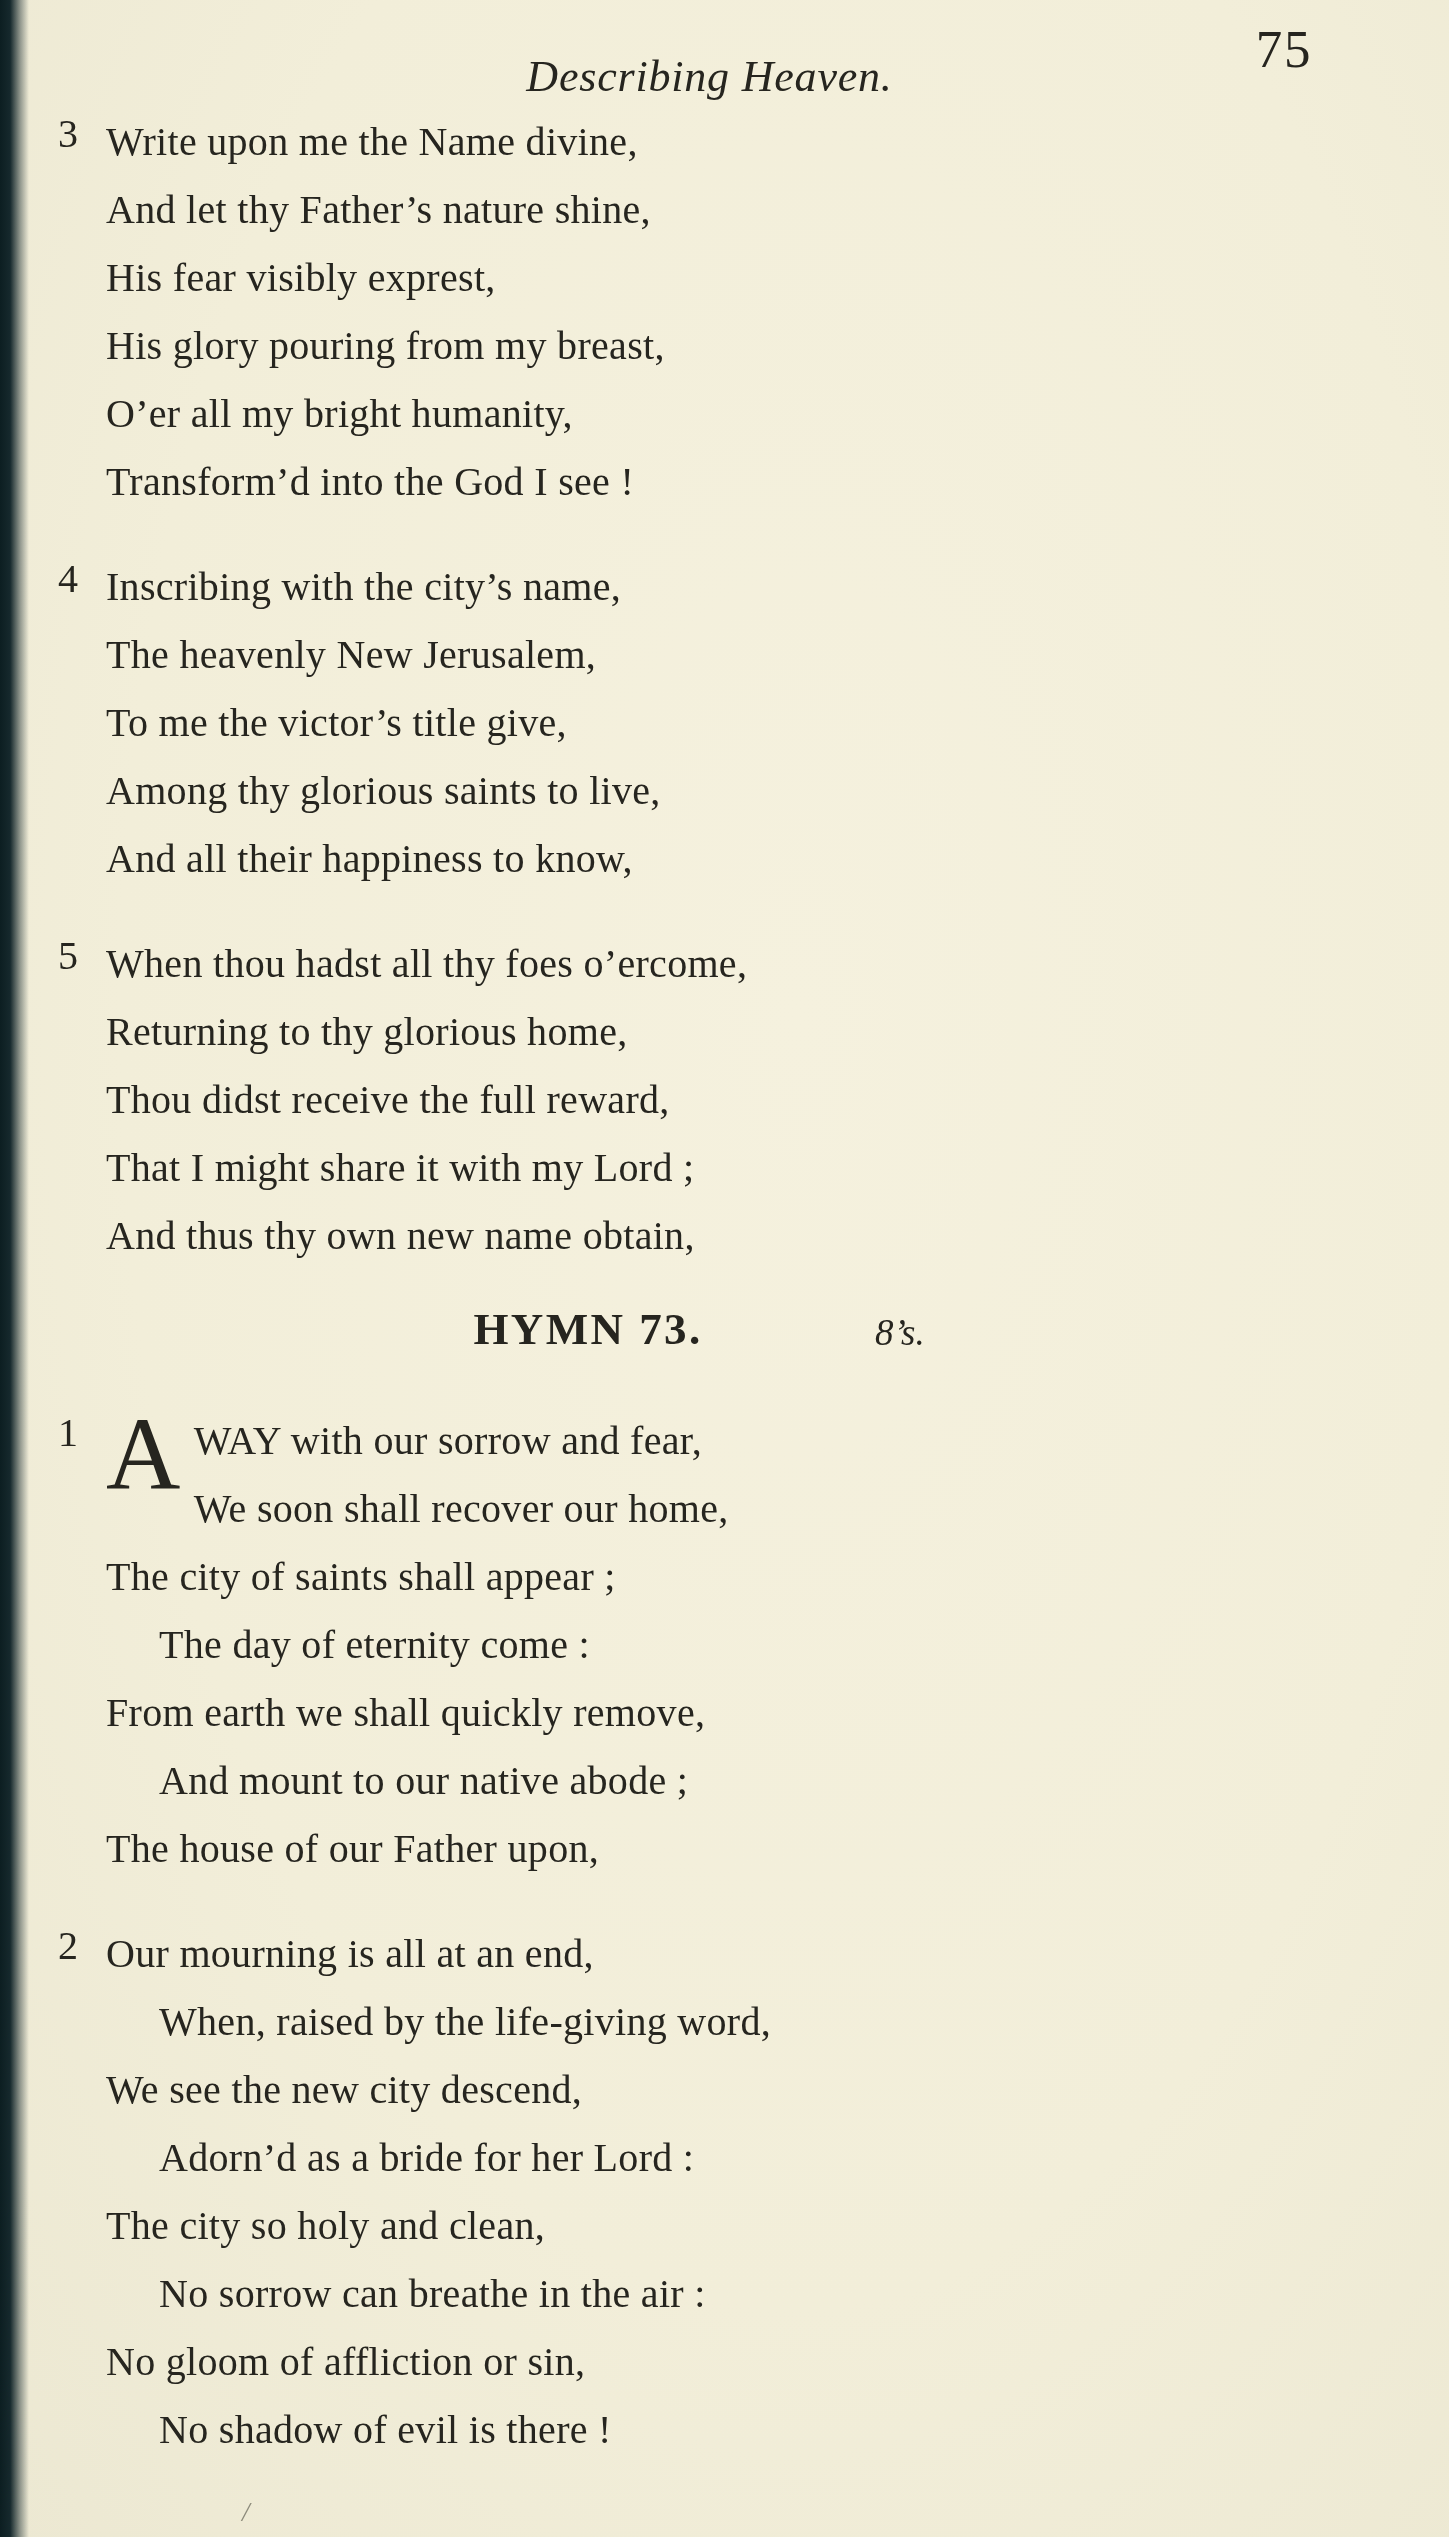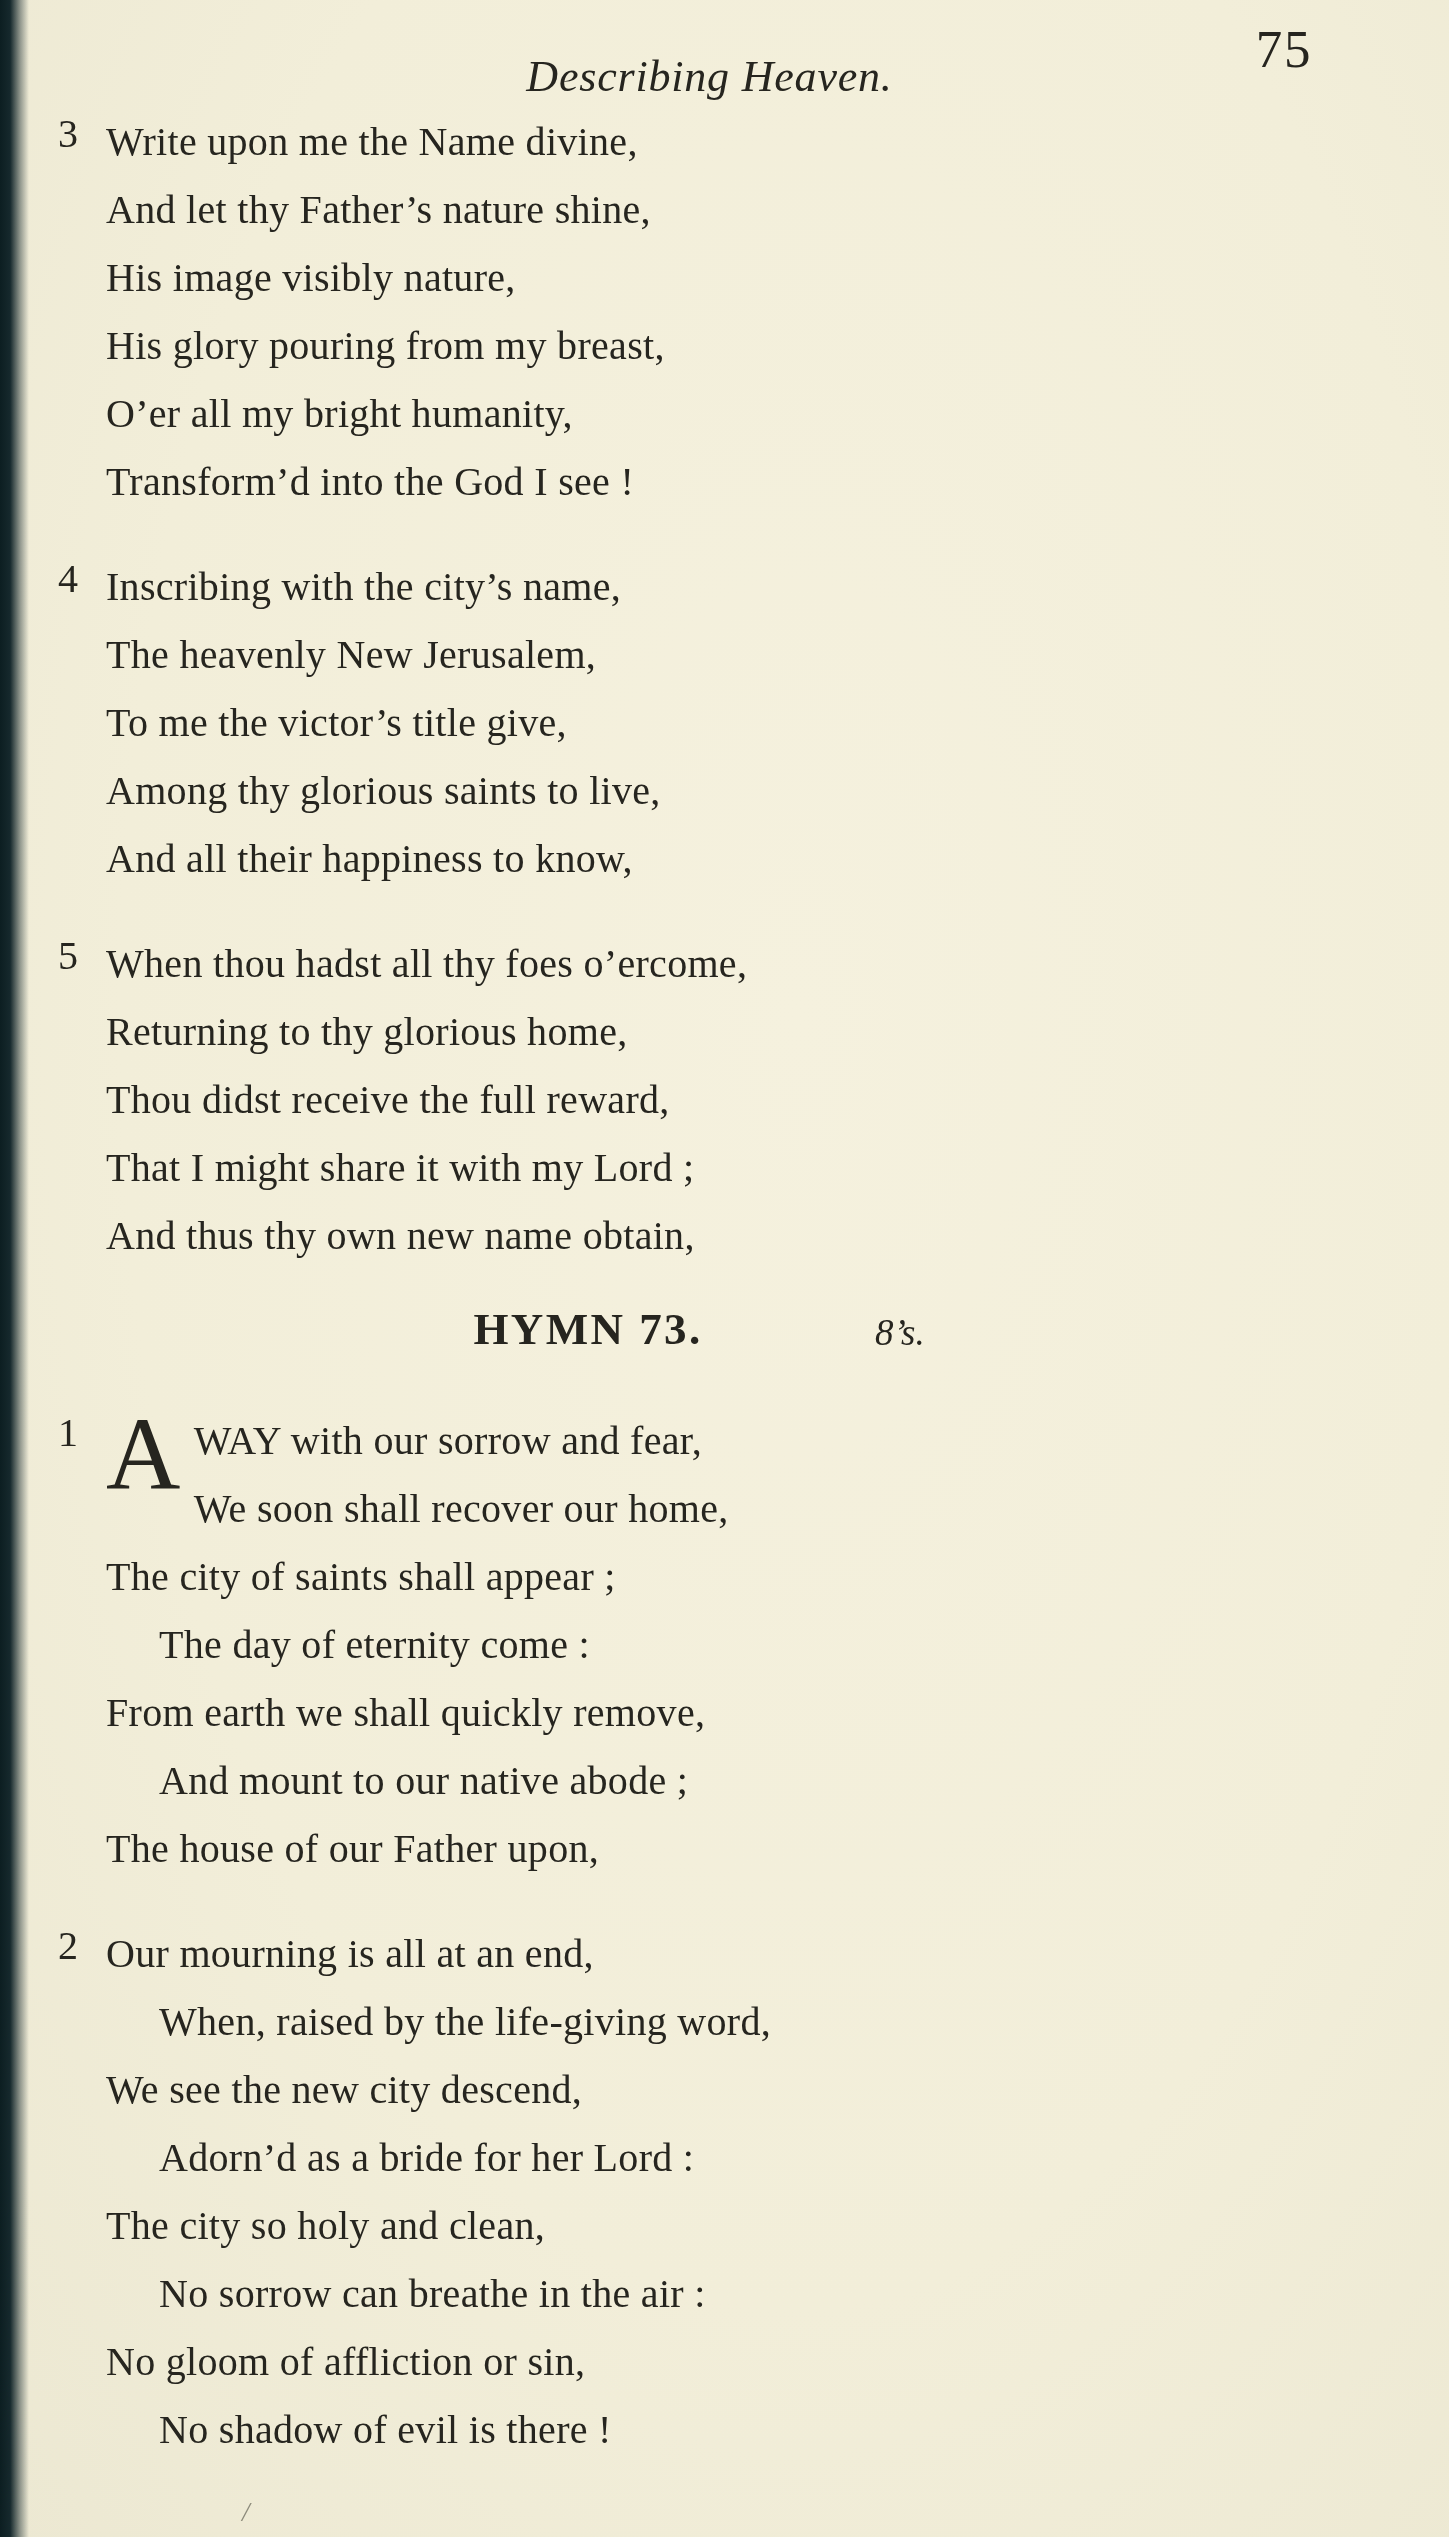--- a/index.html
+++ b/index.html
@@ -117,21 +117,21 @@
     <div class="header-title">Describing Heaven.</div>
     <div class="page-number">75</div>
   </div>
 
   <div>
       <div class="verse">
         <div class="verse-num">3</div>
         <div class="verse-body">
           <div class="line">Write upon me the Name divine,</div>
           <div class="line">And let thy Father’s nature shine,</div>
-          <div class="line">His image visibly nature,</div>
+          <div class="line">His fear visibly exprest,</div>
           <div class="line">His glory pouring from my breast,</div>
           <div class="line">O’er all my bright humanity,</div>
           <div class="line">Transform’d into the God I see !</div>
         </div>
       </div>
       <div class="verse">
         <div class="verse-num">4</div>
         <div class="verse-body">
           <div class="line">Inscribing with the city’s name,</div>
           <div class="line">The heavenly New Jerusalem,</div>

